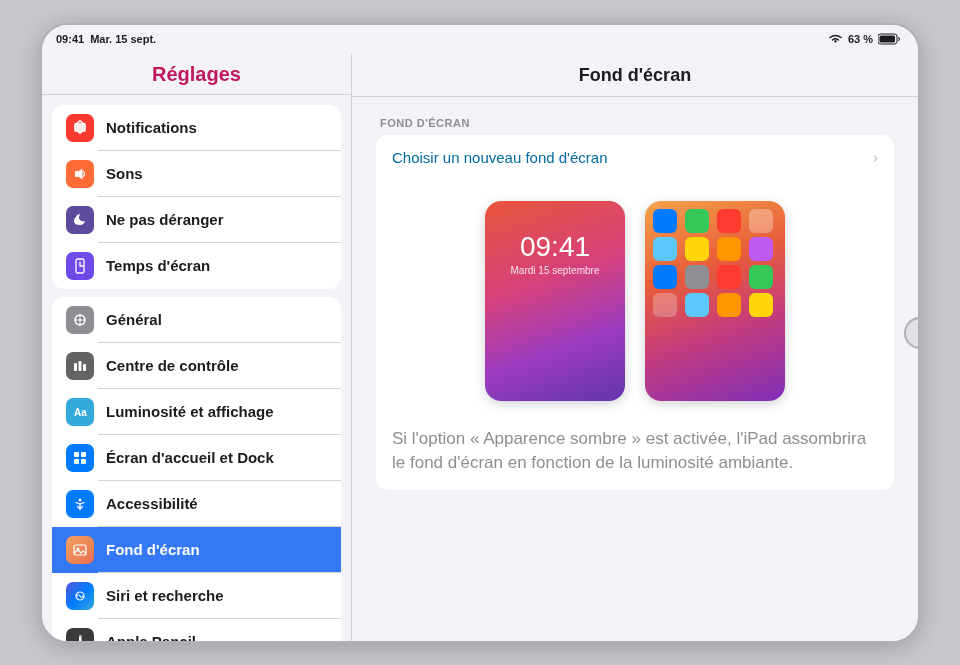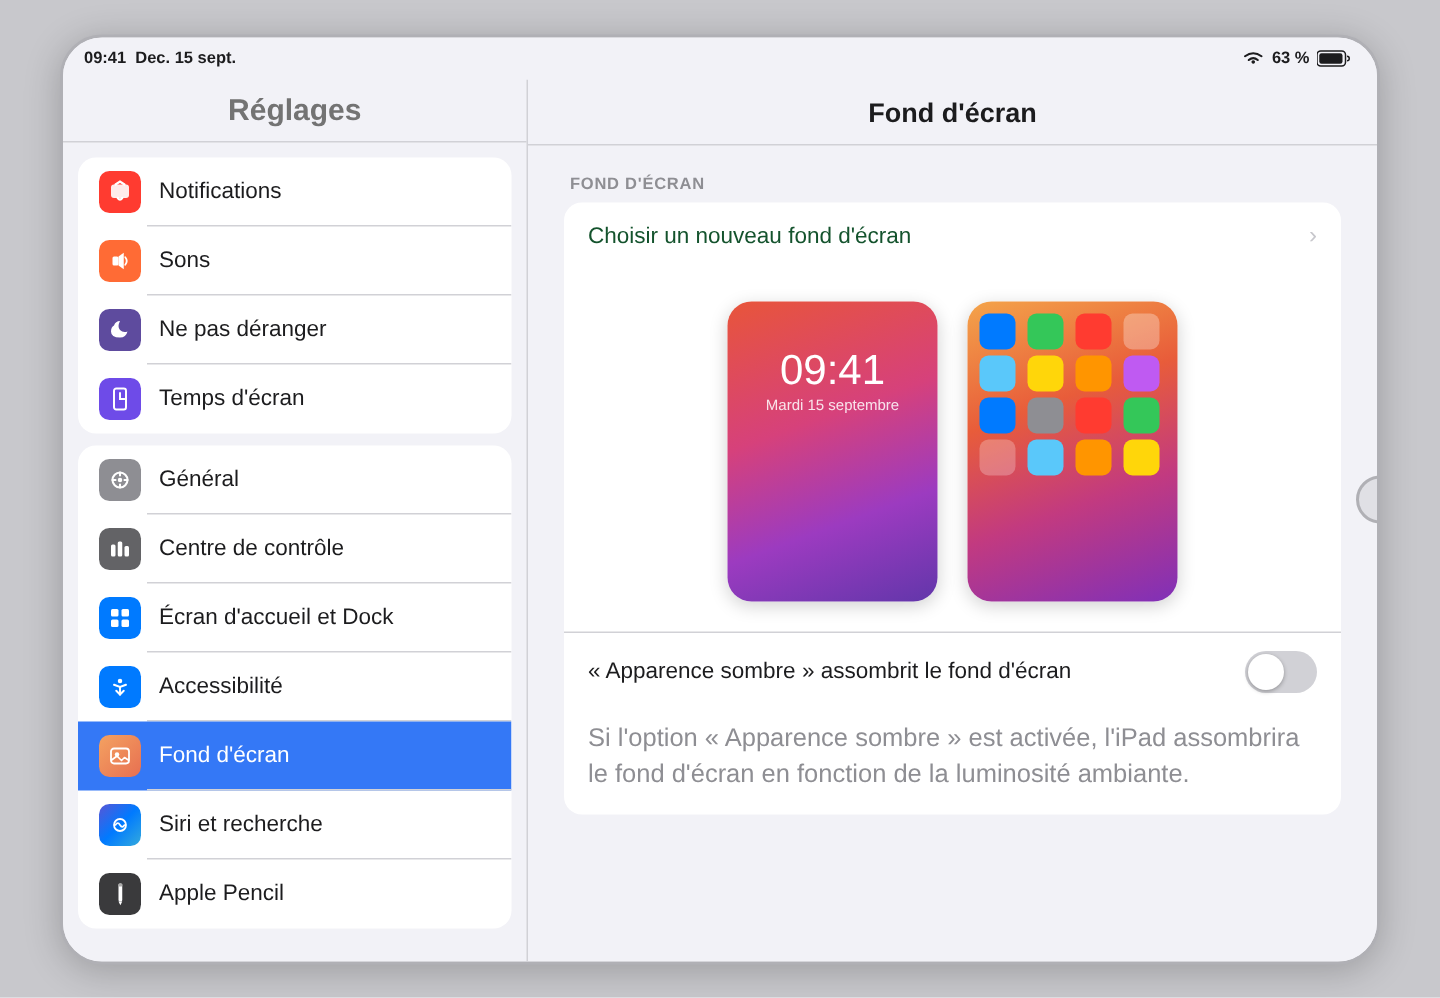--- a/index.html
+++ b/index.html
@@ -56,21 +56,21 @@
       background: #f2f2f7;
       display: flex;
       flex-direction: column;
       border-right: 1px solid #d1d1d6;
       flex-shrink: 0;
     }
     .sidebar-header {
       padding: 10px 16px 8px 16px;
       font-size: 20px;
       font-weight: 700;
-      color: #737373;
+      color: #be185d;
       text-align: center;
       border-bottom: 1px solid #d1d1d6;
     }
     .sidebar-scroll {
       overflow-y: auto;
       flex: 1;
       padding: 10px 0;
     }
     .sidebar-section {
       background: #ffffff;
@@ -109,21 +109,21 @@
       margin-right: 12px;
       display: flex;
       align-items: center;
       justify-content: center;
       flex-shrink: 0;
       font-size: 15px;
     }
     .sidebar-item-label {
       font-size: 15px;
       color: #1c1c1e;
-      font-weight: 400;
+      font-weight: 700;
     }
 
     
     .icon-red { background: #ff3b30; }
     .icon-purple { background: #5e4b9e; }
     .icon-purple2 { background: #6e4be8; }
     .icon-gray { background: #8e8e93; }
     .icon-gray2 { background: #636366; }
     .icon-blue { background: #007aff; }
     .icon-blue2 { background: #34aadc; }
@@ -164,21 +164,21 @@
     }
     .card-row {
       display: flex;
       align-items: center;
       padding: 13px 16px;
       min-height: 46px;
     }
     .card-row-label {
       flex: 1;
       font-size: 15px;
-      color: #14532d;
+      color: #0369a1;
     }
     .card-chevron {
       color: #c7c7cc;
       font-size: 16px;
     }
 
     
     .wallpaper-previews {
       display: flex;
       justify-content: center;
@@ -285,21 +285,21 @@
     }
   </style>
 </head>
 <body>
 
 <div class="ipad-frame">
 
   <div class="status-bar">
     <div class="status-bar-left">
       <span>09:41</span>
-      <span>Dec. 15 sept.</span>
+      <span>Mar. 15 sept.</span>
     </div>
     <div class="status-bar-right">
 
       <svg width="15" height="12" viewBox="0 0 15 12">
         <path d="M7.5 9.5 a1.2 1.2 0 1 1 0.001 0" fill="#1c1c1e"></path>
         <path d="M4.5 7 Q7.5 4.5 10.5 7" stroke="#1c1c1e" stroke-width="1.4" fill="none" stroke-linecap="round"></path>
         <path d="M2 4.5 Q7.5 0.5 13 4.5" stroke="#1c1c1e" stroke-width="1.4" fill="none" stroke-linecap="round"></path>
       </svg>
       <span>63 %</span>
 
@@ -372,20 +372,28 @@
           </div>
           <div class="sidebar-item">
             <div class="sidebar-item-icon icon-gray2">
               <svg width="16" height="16" viewBox="0 0 16 16" fill="none">
                 <rect x="2" y="5" width="3" height="8" rx="1" fill="white"></rect>
                 <rect x="6.5" y="3" width="3" height="10" rx="1" fill="white"></rect>
                 <rect x="11" y="6" width="3" height="7" rx="1" fill="white"></rect>
               </svg>
             </div>
             <span class="sidebar-item-label">Centre de contrôle</span>
+          </div>
+          <div class="sidebar-item">
+            <div class="sidebar-item-icon icon-blue2">
+              <svg width="16" height="16" viewBox="0 0 16 16" fill="none">
+                <text x="2" y="12" font-size="10" font-weight="700" fill="white" font-family="sans-serif">Aa</text>
+              </svg>
+            </div>
+            <span class="sidebar-item-label">Luminosité et affichage</span>
           </div>
           <div class="sidebar-item">
             <div class="sidebar-item-icon icon-blue">
               <svg width="16" height="16" viewBox="0 0 16 16" fill="none">
                 <rect x="2" y="2" width="5" height="5" rx="1" fill="white"></rect>
                 <rect x="9" y="2" width="5" height="5" rx="1" fill="white"></rect>
                 <rect x="2" y="9" width="5" height="5" rx="1" fill="white"></rect>
                 <rect x="9" y="9" width="5" height="5" rx="1" fill="white"></rect>
               </svg>
             </div>
@@ -469,26 +477,20 @@
               <div class="home-icon-mini gray"></div>
               <div class="home-icon-mini red"></div>
               <div class="home-icon-mini green"></div>
               <div class="home-icon-mini" style="background:rgba(255,255,255,0.25);"></div>
               <div class="home-icon-mini teal"></div>
               <div class="home-icon-mini orange"></div>
               <div class="home-icon-mini yellow"></div>
             </div>
           </div>
 
-          <div class="toggle-row">
-            <span class="toggle-label">« Apparence sombre » assombrit le fond d'écran</span>
-            <div class="toggle">
-              <div class="toggle-knob"></div>
-            </div>
-          </div>
 
           <div class="hint-text">Si l'option « Apparence sombre » est activée, l'iPad assombrira le fond d'écran en fonction de la luminosité ambiante.</div>
         </div>
       </div>
     </div>
   </div>
 
   <div class="home-button"></div>
 </div>
 

